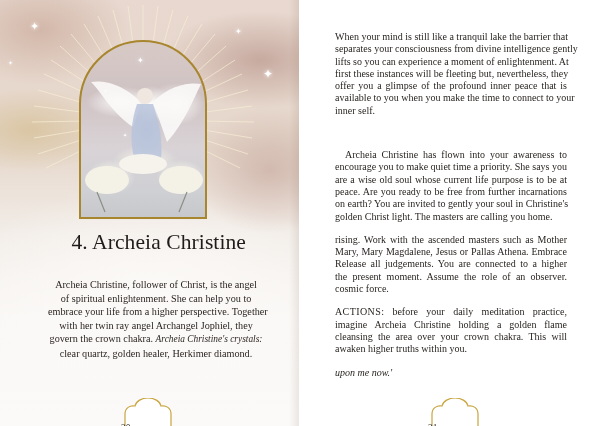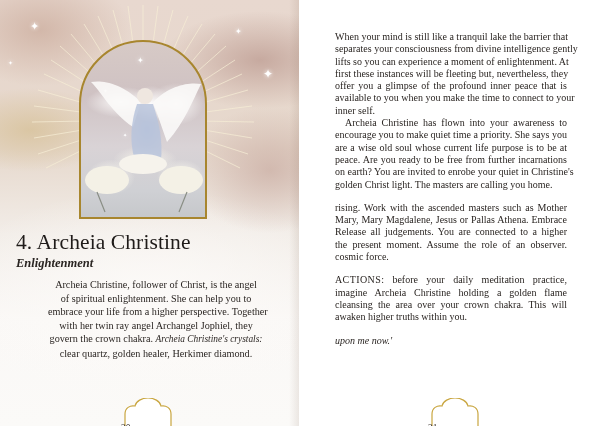--- a/index.html
+++ b/index.html
@@ -40,21 +40,21 @@
         radial-gradient(ellipse 50px 22px at 40px 60px, rgba(255,255,255,0.9), rgba(255,255,255,0) 70%),
         radial-gradient(ellipse 40px 30px at 95px 62px, rgba(255,255,255,0.9), rgba(255,255,255,0) 70%),
         radial-gradient(ellipse 22px 34px at 66px 88px, rgba(170,185,215,0.85), rgba(170,185,215,0) 75%),
         radial-gradient(ellipse 30px 22px at 30px 135px, rgba(250,248,240,1), rgba(250,248,240,0) 80%),
         radial-gradient(ellipse 30px 22px at 100px 135px, rgba(250,248,240,1), rgba(250,248,240,0) 80%),
         radial-gradient(ellipse 40px 18px at 64px 118px, rgba(245,243,235,1), rgba(245,243,235,0) 80%),
         linear-gradient(180deg, #d7cac6 0%, #cfc2c3 30%, #d9d3d6 60%, #cfd0d4 85%, #c6c8cb 100%);
     }
     .arch .star { position: absolute; color: #fff; font-size: 8px; text-shadow: 0 0 5px #fff; }
 
-    .left-text { position: absolute; left: 16px; width: 242px; text-align: left; }
+    .left-text { position: absolute; left: 4px; width: 242px; text-align: right; }
     .chapter-title {
       top: 229px; font-size: 21.5px; line-height: 26px; color: #1f1b19; letter-spacing: 0.1px;
     }
     .chapter-subtitle {
       top: 255px; font-size: 12.5px; line-height: 16px; font-style: italic; font-weight: bold; color: #2a2522;
     }
     .left-body {
       top: 278px; left: 36px; width: 228px;
       font-size: 10.2px; line-height: 13.6px; color: #2a2522; text-align: center;
     }
@@ -72,21 +72,21 @@
 
     
     .page-right { width: 249px; background: #ffffff; }
     .right-body {
       position: absolute; left: 335px; top: 31px; width: 232px;
       font-size: 10px; line-height: 12.3px; color: #2a2522;
     }
     .right-body p { margin: 0; text-align: justify; }
     .right-body .line { display: block; text-align: justify; text-align-last: justify; white-space: nowrap; }
     .right-body .line.last { text-align-last: left; }
-    .right-body .indent { padding-left: 10px; }
+    .right-body .indent { padding-left: 10px; margin-top: 32px; }
     .right-body .gap { height: 11px; }
     .smallcaps { letter-spacing: 0.4px; }
     .right-body em { font-style: italic; }
   </style>
 </head>
 <body>
 
 <div class="spread">
 
   <div class="page page-left">
@@ -144,21 +144,20 @@
         <path d="M56 62 C50 80, 48 100, 54 118 L80 118 C82 100, 78 80, 72 62 Z" fill="#b9c4dc" opacity="0.85"></path>
 
         <ellipse cx="26" cy="138" rx="22" ry="14" fill="#f4f1e6"></ellipse>
         <ellipse cx="100" cy="138" rx="22" ry="14" fill="#f4f1e6"></ellipse>
         <ellipse cx="62" cy="122" rx="24" ry="10" fill="#f6f3ec"></ellipse>
         <path d="M16 150 L24 170 M106 150 L98 170" stroke="#8a8f86" stroke-width="1.2" fill="none"></path>
       </svg>
     </div>
 
     <div class="left-text chapter-title">4. Archeia Christine</div>
-    <div class="left-text chapter-subtitle">Enlightenment</div>
 
     <div class="left-text left-body">
       <span class="line">Archeia Christine, follower of Christ, is the angel</span>
       <span class="line">of spiritual enlightenment. She can help you to</span>
       <span class="line">embrace your life from a higher perspective. Together</span>
       <span class="line">with her twin ray angel Archangel Jophiel, they</span>
       <span class="line"><span>govern the crown chakra. </span><em>Archeia Christine's crystals:</em></span>
       <span class="line">clear quartz, golden healer, Herkimer diamond.</span>
     </div>
 
@@ -189,21 +188,21 @@
       <span class="line">first these instances will be fleeting but, nevertheless, they</span>
       <span class="line">offer you a glimpse of the profound inner peace that is</span>
       <span class="line">available to you when you make the time to connect to your</span>
       <span class="line last">inner self.</span>
     </p>
     <p>
       <span class="line indent">Archeia Christine has flown into your awareness to</span>
       <span class="line">encourage you to make quiet time a priority. She says you</span>
       <span class="line">are a wise old soul whose current life purpose is to be at</span>
       <span class="line">peace. Are you ready to be free from further incarnations</span>
-      <span class="line">on earth? You are invited to enrobe your quiet in Christine's</span>
+      <span class="line">on earth? You are invited to gently your soul in Christine's</span>
       <span class="line last">golden Christ light. The masters are calling you home.</span>
     </p>
     <div class="gap"></div>
     <p>
       <span class="line">rising. Work with the ascended masters such as Mother</span>
       <span class="line">Mary, Mary Magdalene, Jesus or Pallas Athena. Embrace</span>
       <span class="line">Release all judgements. You are connected to a higher</span>
       <span class="line">the present moment. Assume the role of an observer.</span>
       <span class="line last">cosmic force.</span>
     </p>

